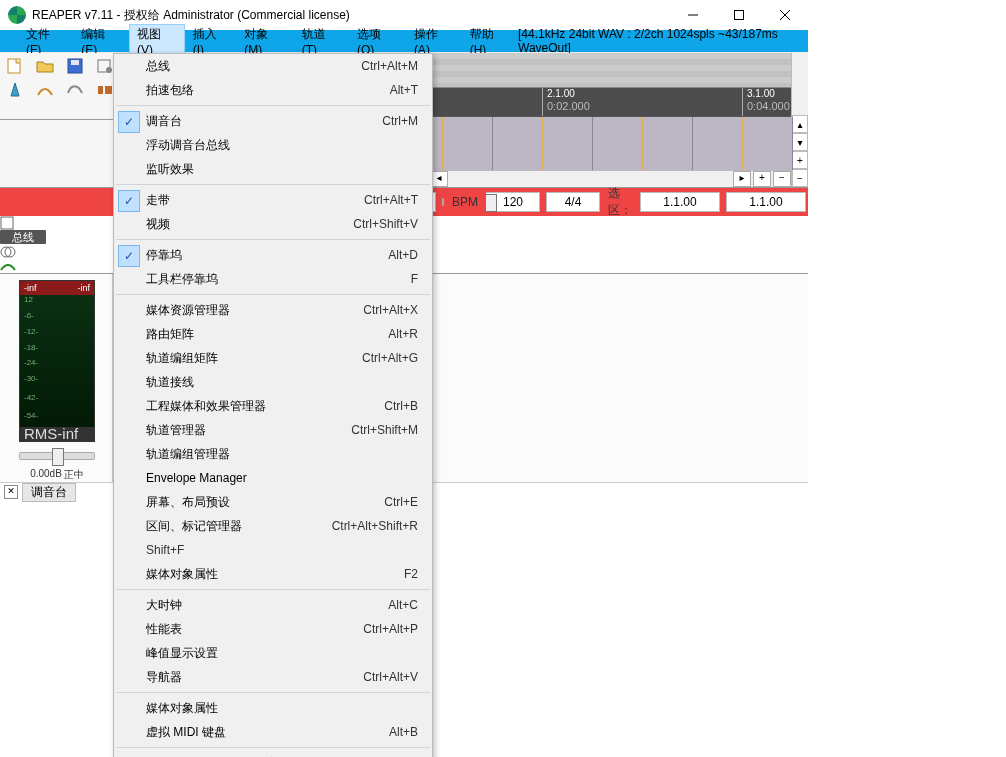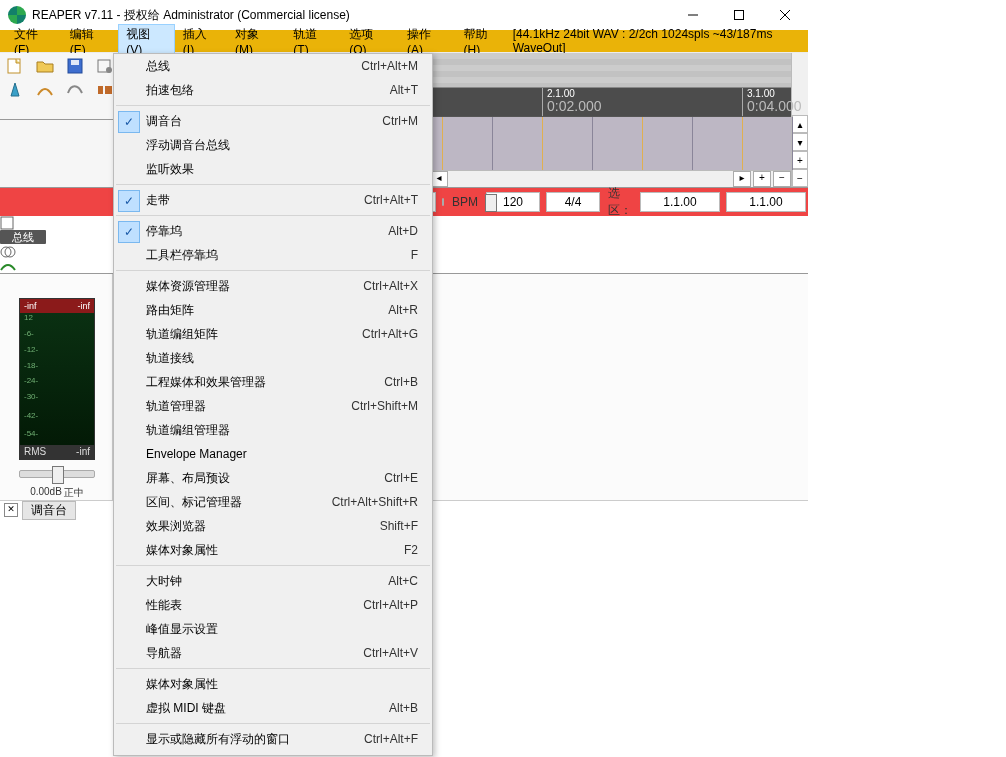--- a/index.html
+++ b/index.html
@@ -4,40 +4,40 @@
 <style>
   html,body{margin:0;padding:0;font-family:"Microsoft YaHei","Segoe UI",Arial,sans-serif;font-size:12px;color:#000;background:#fff;user-select:none;overflow:hidden}
   .window{width:808px;height:757px;position:relative;background:#fff;overflow:hidden}
   
   .titlebar{height:30px;display:flex;align-items:center;padding:0 0 0 8px;background:#fff}
   .titlebar .appicon{width:18px;height:18px;border-radius:50%;background:conic-gradient(#2da84f 0 25%,#12806a 25% 50%,#2da84f 50% 75%,#12806a 75% 100%);margin-right:6px}
   .titlebar .title{flex:0 0 auto;color:#000}
   .titlebar .spacer{flex:1}
   .winbtn{width:46px;height:30px;display:flex;align-items:center;justify-content:center;color:#222}
   
-  .menubar{height:22px;display:flex;align-items:center;padding-left:6px;background:#eab308;border-bottom:1px solid #ececec}
+  .menubar{height:22px;display:flex;align-items:center;padding-left:18px;background:#0ea5e9;border-bottom:1px solid #ececec}
   .menuitem{padding:2px 8px}
   .menuitem.active{background:#cce8ff;border:1px solid #99d1ff;padding:1px 7px}
   .menubar .status{margin-left:auto;color:#000}
   
   .toolbar{height:58px;background:#f6f6f6;border-bottom:1px solid #999;padding:4px 6px;display:flex;flex-direction:column;gap:4px;width:428px}
   .toolrow{display:flex;gap:10px}
   .tbtn{width:20px;height:20px}
   .ico{width:18px;height:18px;display:inline-block}
   .trackpanel{width:428px;background:#f6f6f6;border-right:1px solid #888}
   .arrange{flex:1;display:flex;flex-direction:column;position:relative}
   .scroll-gutter{width:16px;background:#f0f0f0;border-left:1px solid #bbb;display:flex;flex-direction:column}
   .scroll-gutter .btn{height:16px;border:1px solid #bbb;background:#fff;display:flex;align-items:center;justify-content:center;font-size:10px}
   .scroll-gutter .fill{flex:1;background:#f0f0f0}
   
   .arr-top{height:34px;background:repeating-linear-gradient(#ccc,#ccc 6px,#c2c2c2 6px,#c2c2c2 12px);border-bottom:1px solid #888}
   
   .ruler{height:28px;background:#4c4c4c;color:#fff;position:relative;font-size:10px}
   .ruler .mark{position:absolute;top:0;bottom:0;border-left:1px solid #aaa;padding-left:4px;line-height:12px}
-  .ruler .mark .sub{color:#bbb;font-size:14px}
+  .ruler .mark .sub{color:#bbb;font-size:11px}
   
   .arrbody{flex:1;background:#bdb7c4;position:relative;border-top:1px solid #555}
   .gridline{position:absolute;top:0;bottom:0;width:1px}
   .gridline.bar{background:#e0b050}
   .gridline.beat{background:#8a8599}
   .tri{position:absolute;left:-5px;top:-1px;width:0;height:0;border-left:5px solid transparent;border-right:5px solid transparent;border-top:8px solid #ddd}
   
   .hzoom{height:16px;background:#f0f0f0;border-top:1px solid #bbb;display:flex;align-items:center}
   .hzoom .bar{flex:1}
   .hzoom .zb{width:16px;height:14px;border:1px solid #aaa;background:#fff;margin-left:2px;text-align:center;font-size:10px;line-height:12px}
@@ -46,25 +46,25 @@
   .transport .tctl{width:18px;height:18px}
   .lbl{color:#333;margin:0 2px}
   .box{border:1px solid #bbb;height:18px;line-height:18px;padding:0 6px;min-width:40px;text-align:center;background:#fff}
   .slider{width:90px;height:6px;background:#ddd;border:1px solid #aaa;position:relative;border-radius:2px}
   .slider .thumb{position:absolute;top:-5px;width:10px;height:16px;background:#efefef;border:1px solid #777;left:42px}
   
   .mixer{flex:1;background:#fbfbfb;border-top:1px solid #999;display:flex}
   .mixerwrap{display:flex;flex-direction:column;width:100%}
   .masterstrip{width:110px;border-right:1px solid #ccc;display:flex;flex-direction:column;align-items:center;padding-top:2px;margin-left:2px}
   .striptitle{background:#555;color:#fff;font-size:11px;padding:1px 12px;border-radius:1px}
-  .meterblock{margin-top:22px;width:74px;height:160px;background:#151515;position:relative;border:1px solid #333}
+  .meterblock{margin-top:4px;width:74px;height:160px;background:#151515;position:relative;border:1px solid #333}
   .meterblock .top{height:14px;background:#8b1a1a;color:#fff;font-size:9px;display:flex;justify-content:space-between;padding:0 4px;line-height:14px}
   .meterblock .scale{position:absolute;top:14px;bottom:14px;left:0;right:0;background:linear-gradient(#0a3012,#031a06);color:#6fae72;font-size:8px}
   .meterblock .scale div{position:absolute;left:4px}
-  .meterblock .bot{position:absolute;bottom:0;left:0;right:0;height:14px;background:#333;color:#ddd;font-size:10px;display:flex;justify-content:space-between;padding:0 4px;line-height:14px}
+  .meterblock .bot{position:absolute;bottom:0;left:0;right:0;height:14px;background:#333;color:#ddd;font-size:15px;display:flex;padding:0 4px;line-height:14px}
   .fxcol{position:absolute;right:-18px;top:0;width:16px;display:flex;flex-direction:column;gap:2px}
   .fxbtn{width:16px;height:16px;background:#eee;border:1px solid #aaa;font-size:8px;text-align:center;line-height:14px}
   .volrow{margin-top:8px;font-size:10px;color:#333;display:flex;gap:2px}
   .tab{height:18px;border-top:1px solid #ccc;display:flex;align-items:center;padding-left:4px;gap:4px}
   .tab .x{width:12px;height:12px;border:1px solid #888;font-size:9px;line-height:10px;text-align:center}
   
   .dropdown{position:absolute;left:113px;top:53px;width:318px;background:#f0f0f0;border:1px solid #bbb;box-shadow:2px 2px 6px rgba(0,0,0,.25);z-index:50;padding-bottom:4px}
   .dropdown .mi{height:24px;display:flex;align-items:center;padding:0 14px 0 32px;position:relative}
   .dropdown .mi .chk{position:absolute;left:4px;top:2px;width:20px;height:20px;background:#bfe0ff;border:1px solid #7ab8ef;display:flex;align-items:center;justify-content:center;color:#1a5aa8;font-size:12px}
   .dropdown .mi .lab{flex:1}
@@ -331,20 +331,24 @@
       <div class="mi">
         <span class="lab">监听效果</span>
         <span class="acc"></span>
       </div>
       <div class="msep"></div>
       <div class="mi">
         <span class="chk">✓</span>
         <span class="lab">走带</span>
         <span class="acc">Ctrl+Alt+T</span>
       </div>
+      <div class="mi">
+        <span class="lab">视频</span>
+        <span class="acc">Ctrl+Shift+V</span>
+      </div>
       <div class="msep"></div>
       <div class="mi">
         <span class="chk">✓</span>
         <span class="lab">停靠坞</span>
         <span class="acc">Alt+D</span>
       </div>
       <div class="mi">
         <span class="lab">工具栏停靠坞</span>
         <span class="acc">F</span>
       </div>
@@ -383,21 +387,20 @@
       </div>
       <div class="mi">
         <span class="lab">屏幕、布局预设</span>
         <span class="acc">Ctrl+E</span>
       </div>
       <div class="mi">
         <span class="lab">区间、标记管理器</span>
         <span class="acc">Ctrl+Alt+Shift+R</span>
       </div>
       <div class="mi">
-        <span class="lab">效果浏览器</span>
         <span class="acc">Shift+F</span>
       </div>
       <div class="mi">
         <span class="lab">媒体对象属性</span>
         <span class="acc">F2</span>
       </div>
       <div class="msep"></div>
       <div class="mi">
         <span class="lab">大时钟</span>
         <span class="acc">Alt+C</span>

